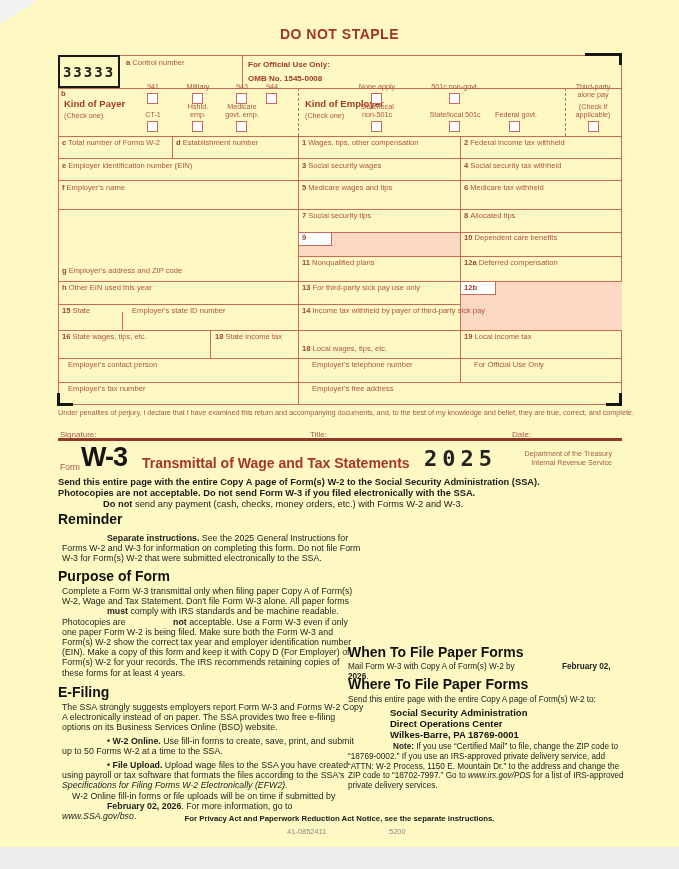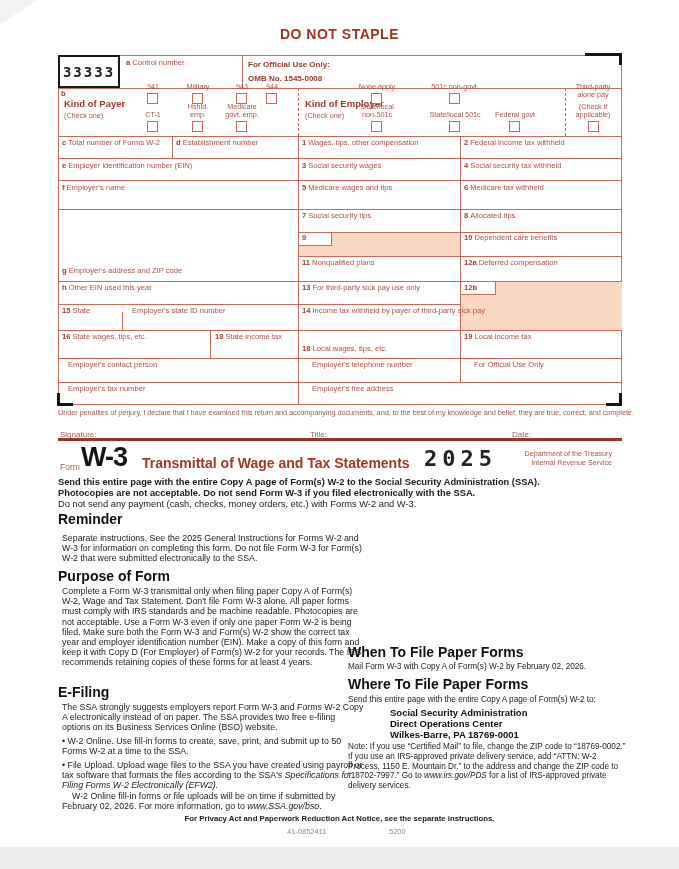--- a/index.html
+++ b/index.html
@@ -1,16 +1,16 @@
 <!DOCTYPE html>
 <html><head>
 <meta charset="utf-8">
 <style>
   html,body{margin:0;padding:0;background:#e8e8e8;}
-  .page{position:relative;width:679px;height:869px;background:#ffffff;font-family:"Liberation Sans",sans-serif;overflow:hidden;}
+  .page{position:relative;width:679px;height:869px;background:#fef9c3;font-family:"Liberation Sans",sans-serif;overflow:hidden;}
   .corner-wedge{position:absolute;left:0;top:0;width:38px;height:24px;background:#f2f2f2;clip-path:polygon(0 0,100% 0,0 100%);}
   .bottom-band{position:absolute;left:0;top:847px;width:679px;height:22px;background:#ececec;}
 
   
   .outer{position:absolute;left:58px;top:55px;width:564px;height:350px;border:1px solid #c96a5b;box-sizing:border-box;}
   .hl{position:absolute;height:1px;background:#c96a5b;}
   .vl{position:absolute;width:1px;background:#c96a5b;}
   .vld{position:absolute;width:0;border-left:1px dashed #c96a5b;}
   .cm{position:absolute;background:#151515;}
   .shade{position:absolute;background:#fbd8c2;}
@@ -36,21 +36,21 @@
   .form-num{position:absolute;left:81px;top:442px;font-size:27px;font-weight:700;color:#141414;letter-spacing:-1px;}
   .form-title{position:absolute;left:142px;top:455px;font-size:14px;font-weight:700;color:#a53628;}
   .form-year{position:absolute;left:424px;top:446px;font-family:"DejaVu Sans Mono",monospace;font-size:22px;font-weight:700;letter-spacing:5px;color:#222;}
   .dept{position:absolute;left:488px;top:450px;width:124px;text-align:right;font-size:7.2px;line-height:8.6px;color:#a5584c;}
 
   .intro{position:absolute;left:58px;font-size:9.3px;color:#1a1a1a;white-space:nowrap;}
   .bold{font-weight:700;}
   .h2{position:absolute;font-size:14px;font-weight:700;color:#111;}
   .p{position:absolute;font-size:8.8px;line-height:10.2px;color:#1d1d1d;}
   .pr{position:absolute;font-size:8.2px;line-height:9.8px;color:#1d1d1d;}
-  .b{font-weight:400;}
+  .b{font-weight:700;margin-left:45px;}
   .i{font-style:italic;}
   .addr{position:absolute;left:390px;top:707px;font-size:9.5px;font-weight:700;line-height:11px;color:#111;}
   .privacy{position:absolute;left:0;top:814px;width:679px;text-align:center;font-size:7.8px;font-weight:700;color:#1a1a1a;}
   .catno{position:absolute;font-size:7.5px;color:#8a8a8a;}
 </style>
 </head>
 <body>
 
 <div class="page">
 

